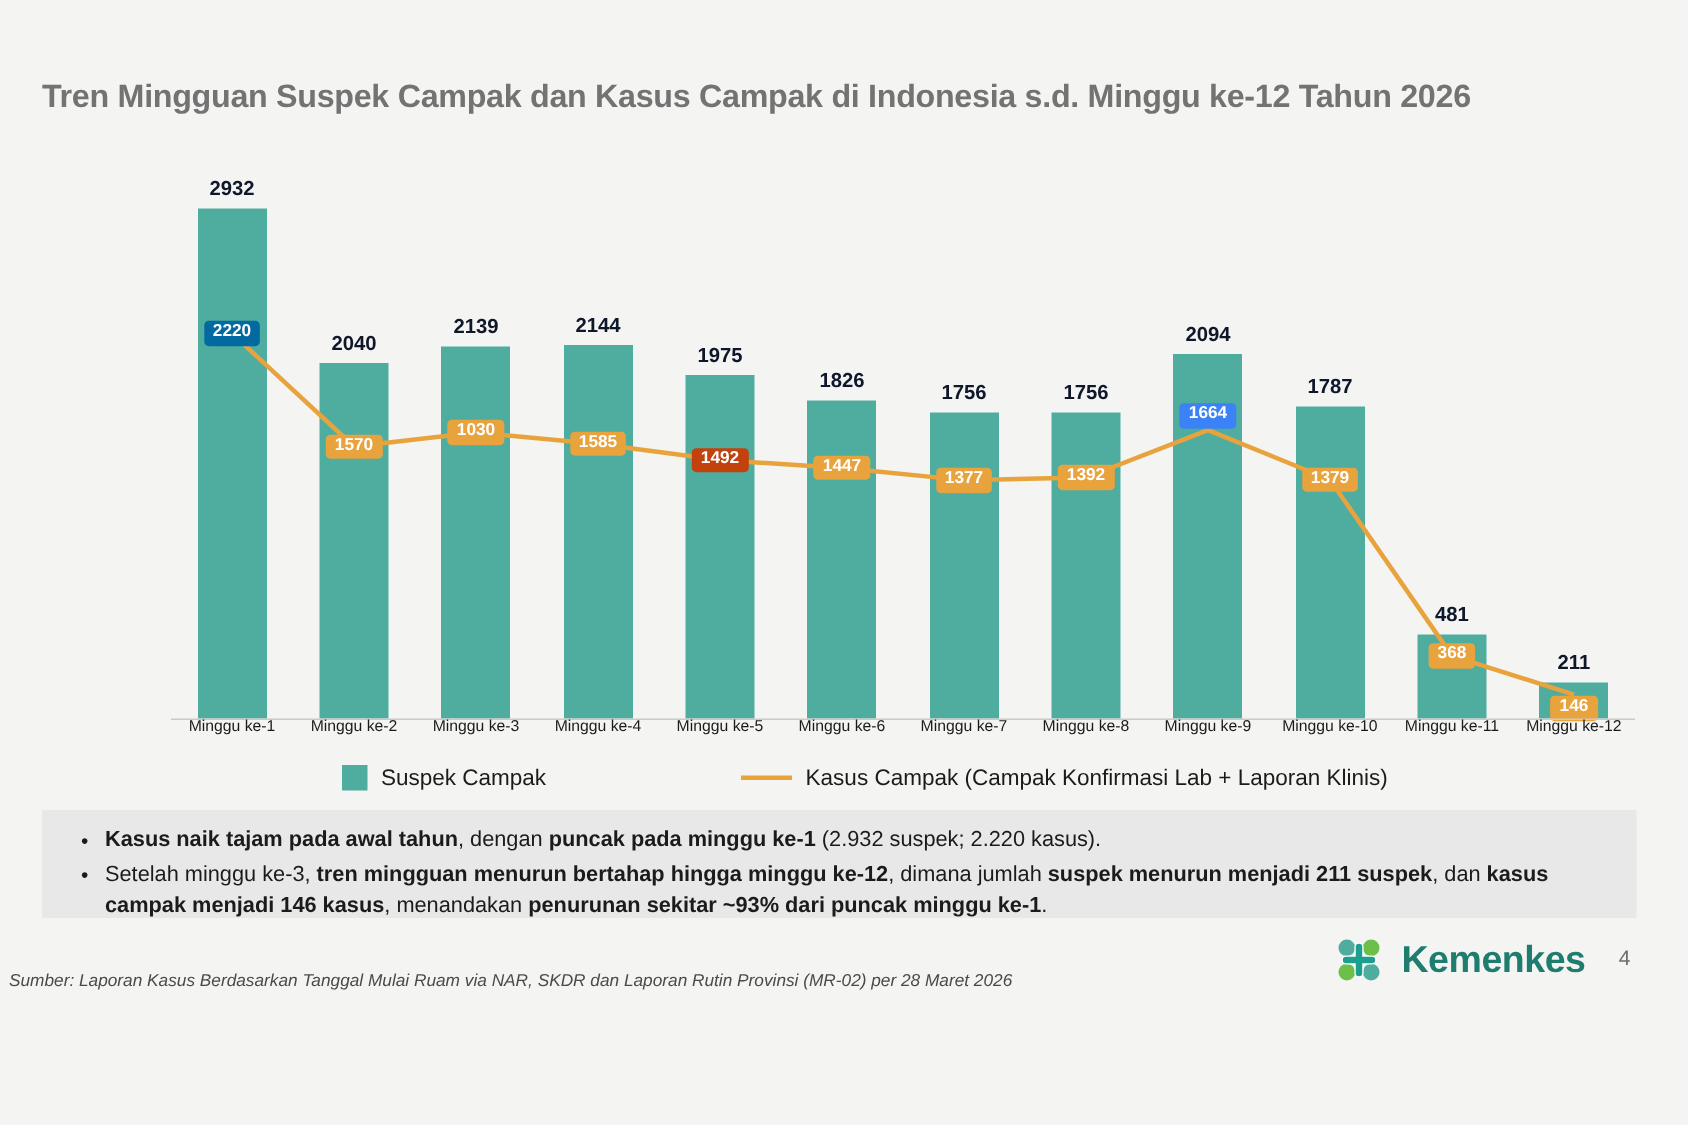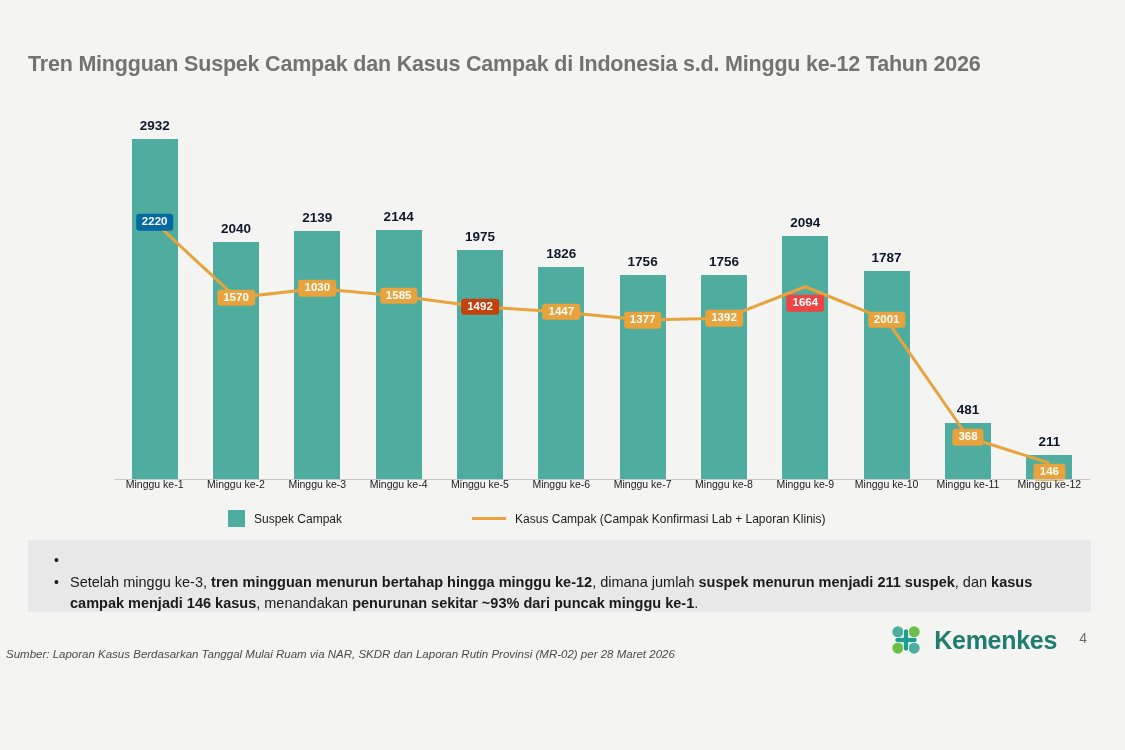--- a/index.html
+++ b/index.html
@@ -121,21 +121,21 @@
   }
 
   
   .legend {
     position: absolute;
     left: 228px;
     top: 510px;
     display: flex;
     align-items: center;
     gap: 0px;
-    font-size: 12px;
+    font-size: 15px;
     color: #1b1b1b;
   }
   .legend-item {
     display: flex;
     align-items: center;
   }
   .legend-item.first { margin-right: 130px; }
   .swatch-bar {
     width: 17px;
     height: 17px;
@@ -276,22 +276,22 @@
         </svg>
       <div id="pt-labels">
           <div class="pt-label" style="left: 4.16667%; top: 102.194px; background: #0369a1;">2220</div>
           <div class="pt-label" style="left: 12.5%; top: 177.677px; background: rgb(232, 163, 61);">1570</div>
           <div class="pt-label" style="left: 20.8333%; top: 168.387px; background: rgb(232, 163, 61);">1030</div>
           <div class="pt-label" style="left: 29.1667%; top: 175.935px; background: rgb(232, 163, 61);">1585</div>
           <div class="pt-label" style="left: 37.5%; top: 186.735px; background: #c2410c;">1492</div>
           <div class="pt-label" style="left: 45.8333%; top: 191.961px; background: rgb(232, 163, 61);">1447</div>
           <div class="pt-label" style="left: 54.1667%; top: 200.09px; background: rgb(232, 163, 61);">1377</div>
           <div class="pt-label" style="left: 62.5%; top: 198.348px; background: rgb(232, 163, 61);">1392</div>
-          <div class="pt-label" style="left: 70.8333%; top: 183px; background: #ef4444;">1664</div>
-          <div class="pt-label" style="left: 79.1667%; top: 199.858px; background: rgb(232, 163, 61);">2001</div>
+          <div class="pt-label" style="left: 70.8333%; top: 157px; background: #3b82f6;">1664</div>
+          <div class="pt-label" style="left: 79.1667%; top: 199.858px; background: rgb(232, 163, 61);">1379</div>
           <div class="pt-label" style="left: 87.5%; top: 317.265px; background: rgb(232, 163, 61);">368</div>
           <div class="pt-label" style="left: 95.8333%; top: 352px; background: rgb(232, 163, 61);">146</div>
         </div>
       <div class="baseline"></div>
     </div>
   </div>
 
   <div class="cats" id="cats">
       <div class="cat">Minggu ke-1</div>
       <div class="cat">Minggu ke-2</div>
@@ -314,20 +314,21 @@
     </div>
     <div class="legend-item">
       <span class="swatch-line"></span>
       <span>Kasus Campak (Campak Konfirmasi Lab + Laporan Klinis)</span>
     </div>
   </div>
 
   <div class="notes" id="notes">
       <div class="note-row">
         <span class="bullet">•</span>
+        <span class="note-text"><b>Kasus naik tajam pada awal tahun</b><span>, dengan </span><b>puncak pada minggu ke-1</b><span> (2.932 suspek; 2.220 kasus).</span></span>
       </div>
       <div class="note-row">
         <span class="bullet">•</span>
         <span class="note-text"><span>Setelah minggu ke-3, </span><b>tren mingguan menurun bertahap hingga minggu ke-12</b><span>, dimana jumlah </span><b>suspek menurun menjadi 211 suspek</b><span>, dan </span><b>kasus campak menjadi 146 kasus</b><span>, menandakan </span><b>penurunan sekitar ~93% dari puncak minggu ke-1</b><span>.</span></span>
       </div>
     </div>
 
   <div class="source">Sumber: Laporan Kasus Berdasarkan Tanggal Mulai Ruam via  NAR, SKDR dan  Laporan Rutin Provinsi (MR-02) per 28 Maret  2026</div>
 
   <div class="brand">

